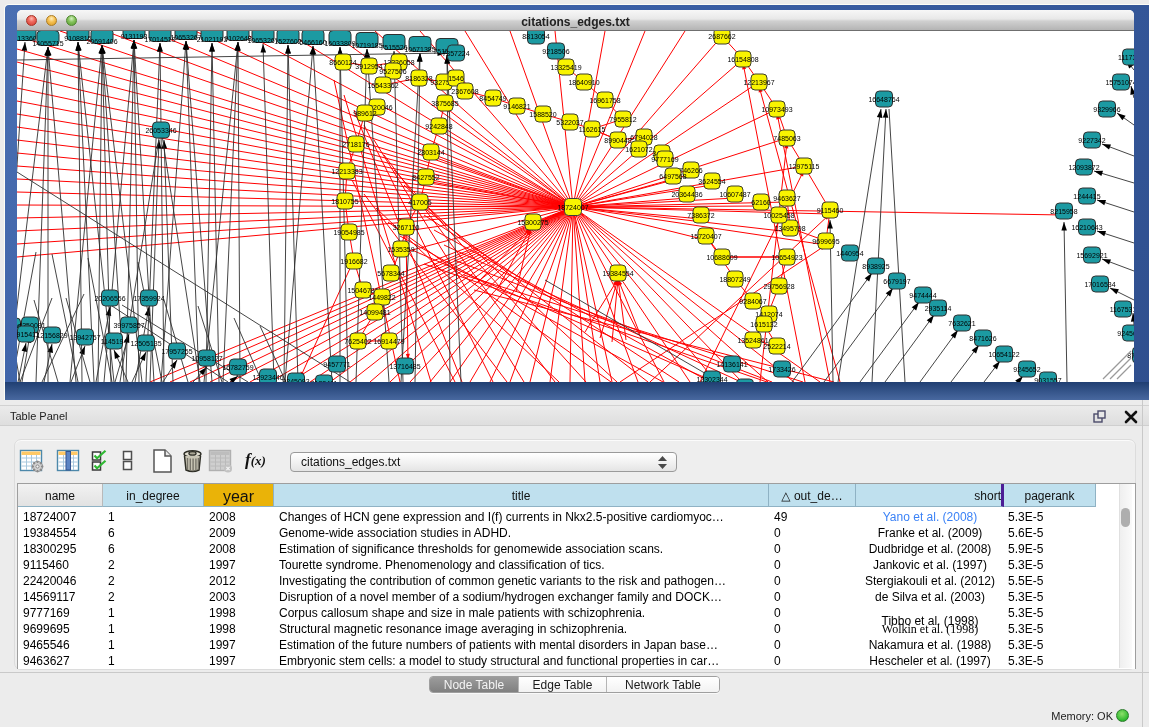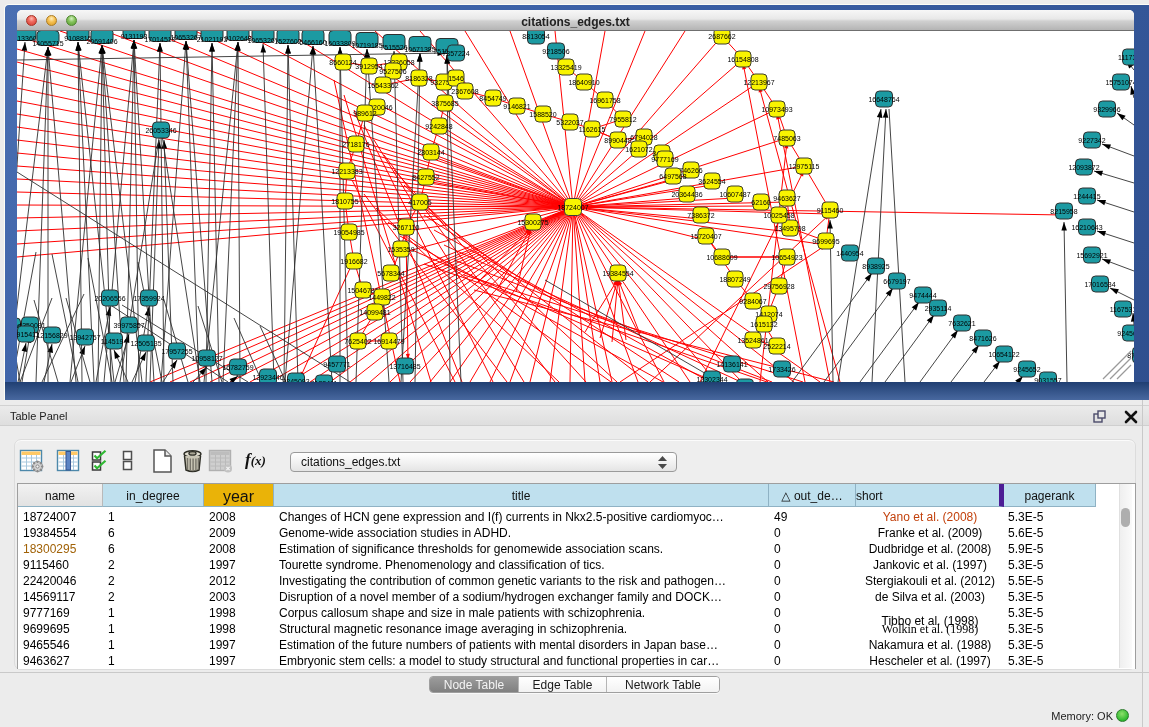--- a/index.html
+++ b/index.html
@@ -893,43 +893,43 @@
       <polygon points="5.5,0 10,5 1,5" fill="#4a4a4a"></polygon>
       <polygon points="5.5,13 10,8 1,8" fill="#4a4a4a"></polygon>
     </svg></div>
   <div class="table">
     <div style="position:absolute;left:0;top:0;width:1117px;height:25px;">
 <div style="position:absolute;left:0px;top:0;width:85px;height:23px;background:linear-gradient(#f2f2f2,#e2e2e2);border-right:1px solid #b9b9b9;border-bottom:1px solid #8fb2c4;text-align:center;line-height:25px;font-size:12px;color:#111;overflow:hidden;white-space:nowrap;">name</div>
 <div style="position:absolute;left:85px;top:0;width:101px;height:23px;background:#bfe0ee;border-right:1px solid #8fb2c4;border-bottom:1px solid #8fb2c4;text-align:center;line-height:25px;font-size:12px;color:#111;overflow:hidden;white-space:nowrap;">in_degree</div>
 <div style="position:absolute;left:186px;top:0;width:70px;height:23px;background:#eab308;border-right:1px solid #8fb2c4;border-bottom:1px solid #8fb2c4;text-align:center;line-height:25px;font-size:16px;color:#111;overflow:hidden;white-space:nowrap;">year</div>
 <div style="position:absolute;left:256px;top:0;width:495px;height:23px;background:#bfe0ee;border-right:1px solid #8fb2c4;border-bottom:1px solid #8fb2c4;text-align:center;line-height:25px;font-size:12px;color:#111;overflow:hidden;white-space:nowrap;">title</div>
 <div style="position:absolute;left:751px;top:0;width:87px;height:23px;background:#bfe0ee;border-right:1px solid #8fb2c4;border-bottom:1px solid #8fb2c4;text-align:center;line-height:25px;font-size:12px;color:#111;overflow:hidden;white-space:nowrap;">△ out_de…</div>
-<div style="position:absolute;left:838px;top:0;width:148px;height:23px;background:#bfe0ee;border-right:5px solid #4c1d95;border-bottom:1px solid #8fb2c4;text-align:left;line-height:25px;font-size:12px;color:#111;overflow:hidden;white-space:nowrap;">short</div>
+<div style="position:absolute;left:838px;top:0;width:148px;height:23px;background:#bfe0ee;border-right:3px solid #4c1d95;border-bottom:1px solid #8fb2c4;text-align:right;line-height:25px;font-size:12px;color:#111;overflow:hidden;white-space:nowrap;">short</div>
 <div style="position:absolute;left:986px;top:0;width:92px;height:23px;background:#bfe0ee;border-right:1px solid #8fb2c4;border-bottom:1px solid #8fb2c4;text-align:center;line-height:25px;font-size:12px;color:#111;overflow:hidden;white-space:nowrap;">pagerank</div>
 </div>
 <div style="position:absolute;left:0;top:25px;width:1117px;height:16px;">
 <div style="position:absolute;left:5px;top:0;width:78px;height:16px;line-height:16px;font-size:12px;color:#000;overflow:hidden;white-space:nowrap;">18724007</div>
 <div style="position:absolute;left:90px;top:0;width:94px;height:16px;line-height:16px;font-size:12px;color:#000;overflow:hidden;white-space:nowrap;">1</div>
 <div style="position:absolute;left:191px;top:0;width:63px;height:16px;line-height:16px;font-size:12px;color:#000;overflow:hidden;white-space:nowrap;">2008</div>
 <div style="position:absolute;left:261px;top:0;width:488px;height:16px;line-height:16px;font-size:12px;color:#000;overflow:hidden;white-space:nowrap;">Changes of HCN gene expression and I(f) currents in Nkx2.5-positive cardiomyoc…</div>
 <div style="position:absolute;left:756px;top:0;width:80px;height:16px;line-height:16px;font-size:12px;color:#000;overflow:hidden;white-space:nowrap;">49</div>
-<div style="position:absolute;left:818px;top:0;width:188px;height:16px;text-align:center;line-height:16px;font-size:12px;color:#c2410c;white-space:nowrap;">Yano et al. (2008)</div>
+<div style="position:absolute;left:818px;top:0;width:188px;height:16px;text-align:center;line-height:16px;font-size:12px;color:#3b82f6;white-space:nowrap;">Yano et al. (2008)</div>
 <div style="position:absolute;left:990px;top:0;width:86px;height:16px;line-height:16px;font-size:12px;color:#000;overflow:hidden;white-space:nowrap;">5.3E-5</div>
 </div>
 <div style="position:absolute;left:0;top:41px;width:1117px;height:16px;">
 <div style="position:absolute;left:5px;top:0;width:78px;height:16px;line-height:16px;font-size:12px;color:#000;overflow:hidden;white-space:nowrap;">19384554</div>
 <div style="position:absolute;left:90px;top:0;width:94px;height:16px;line-height:16px;font-size:12px;color:#000;overflow:hidden;white-space:nowrap;">6</div>
 <div style="position:absolute;left:191px;top:0;width:63px;height:16px;line-height:16px;font-size:12px;color:#000;overflow:hidden;white-space:nowrap;">2009</div>
 <div style="position:absolute;left:261px;top:0;width:488px;height:16px;line-height:16px;font-size:12px;color:#000;overflow:hidden;white-space:nowrap;">Genome-wide association studies in ADHD.</div>
 <div style="position:absolute;left:756px;top:0;width:80px;height:16px;line-height:16px;font-size:12px;color:#000;overflow:hidden;white-space:nowrap;">0</div>
 <div style="position:absolute;left:818px;top:0;width:188px;height:16px;text-align:center;line-height:16px;font-size:12px;color:#000;white-space:nowrap;">Franke et al. (2009)</div>
 <div style="position:absolute;left:990px;top:0;width:86px;height:16px;line-height:16px;font-size:12px;color:#000;overflow:hidden;white-space:nowrap;">5.6E-5</div>
 </div>
 <div style="position:absolute;left:0;top:57px;width:1117px;height:16px;">
-<div style="position:absolute;left:5px;top:0;width:78px;height:16px;line-height:16px;font-size:12px;color:#a16207;overflow:hidden;white-space:nowrap;">18300295</div>
+<div style="position:absolute;left:5px;top:0;width:78px;height:16px;line-height:16px;font-size:12px;color:#000000;overflow:hidden;white-space:nowrap;">18300295</div>
 <div style="position:absolute;left:90px;top:0;width:94px;height:16px;line-height:16px;font-size:12px;color:#000;overflow:hidden;white-space:nowrap;">6</div>
 <div style="position:absolute;left:191px;top:0;width:63px;height:16px;line-height:16px;font-size:12px;color:#000;overflow:hidden;white-space:nowrap;">2008</div>
 <div style="position:absolute;left:261px;top:0;width:488px;height:16px;line-height:16px;font-size:12px;color:#000;overflow:hidden;white-space:nowrap;">Estimation of significance thresholds for genomewide association scans.</div>
 <div style="position:absolute;left:756px;top:0;width:80px;height:16px;line-height:16px;font-size:12px;color:#000;overflow:hidden;white-space:nowrap;">0</div>
 <div style="position:absolute;left:818px;top:0;width:188px;height:16px;text-align:center;line-height:16px;font-size:12px;color:#000;white-space:nowrap;">Dudbridge et al. (2008)</div>
 <div style="position:absolute;left:990px;top:0;width:86px;height:16px;line-height:16px;font-size:12px;color:#000;overflow:hidden;white-space:nowrap;">5.9E-5</div>
 </div>
 <div style="position:absolute;left:0;top:73px;width:1117px;height:16px;">
 <div style="position:absolute;left:5px;top:0;width:78px;height:16px;line-height:16px;font-size:12px;color:#000;overflow:hidden;white-space:nowrap;">9115460</div>
 <div style="position:absolute;left:90px;top:0;width:94px;height:16px;line-height:16px;font-size:12px;color:#000;overflow:hidden;white-space:nowrap;">2</div>

